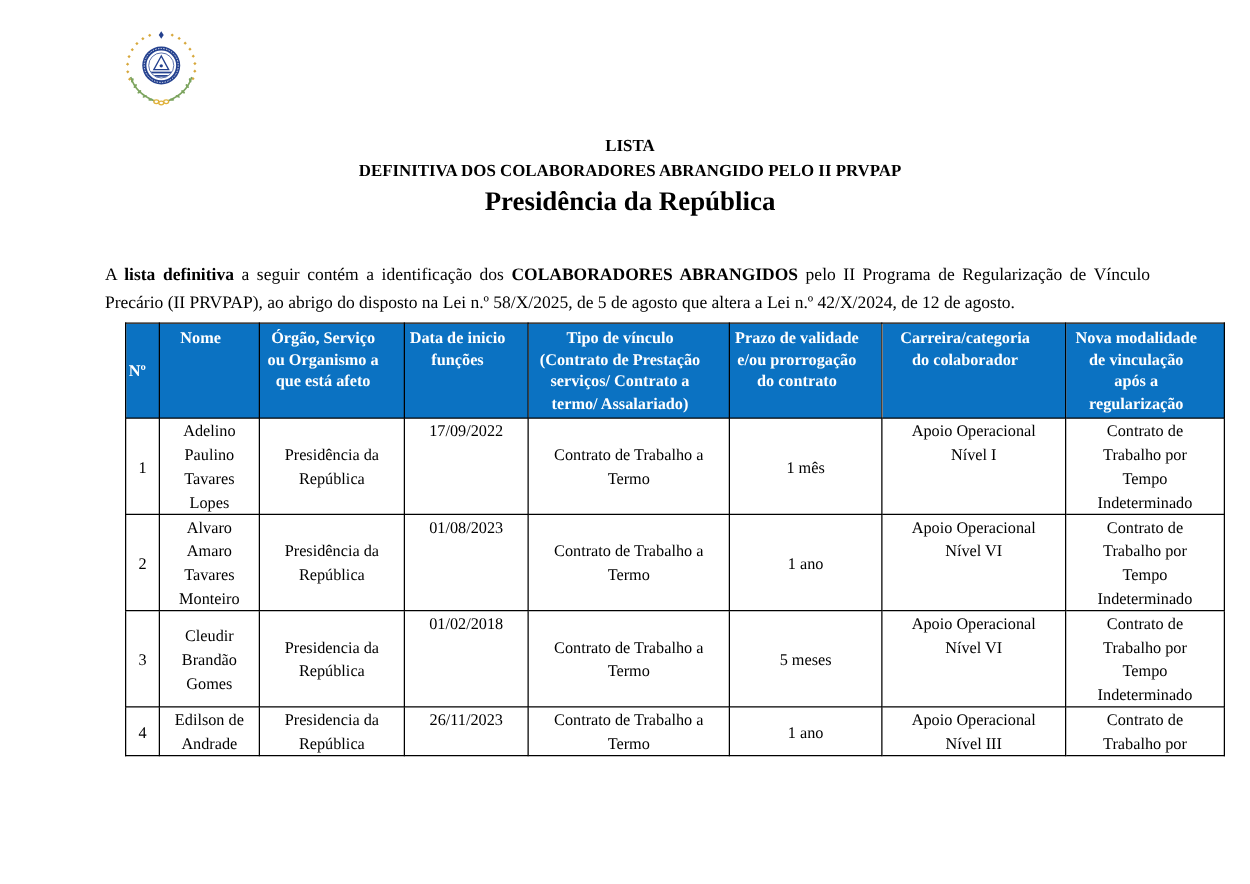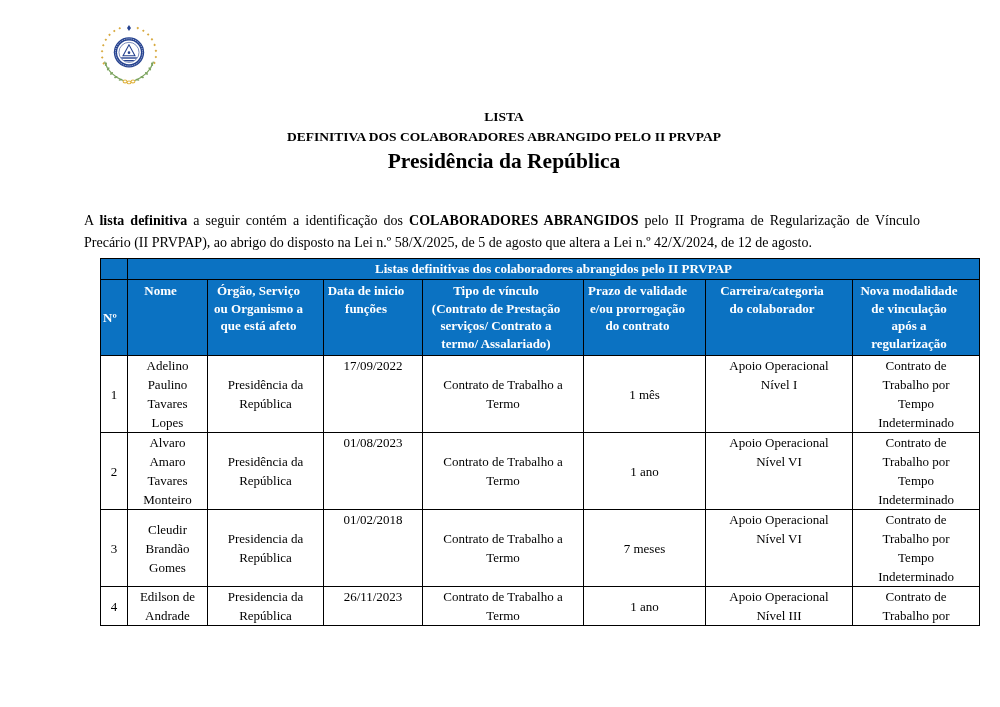--- a/index.html
+++ b/index.html
@@ -147,24 +147,20 @@
     <col style="width:27px">
       <col style="width:80px">
       <col style="width:116px">
       <col style="width:99px">
     <col style="width:161px">
       <col style="width:122px">
       <col style="width:147px">
       <col style="width:127px">
   </colgroup>
   <thead>
-    <tr class="r-merged">
-      <th></th>
-      <th colspan="7">Listas definitivas dos colaboradores abrangidos pelo II PRVPAP</th>
-    </tr>
     <tr class="r-cols">
       <th class="vmid">Nº</th>
       <th>Nome</th>
       <th>Órgão, Serviço
 ou Organismo a
 que está afeto</th>
       <th>Data de inicio
 funções</th>
       <th>Tipo de vínculo
 (Contrato de Prestação
@@ -223,21 +219,21 @@
     <tr class="r-body">
       <td>3</td>
       <td>Cleudir
 Brandão
 Gomes</td>
       <td>Presidencia da
 República</td>
       <td class="vtop">01/02/2018</td>
       <td>Contrato de Trabalho a
 Termo</td>
-      <td>7 meses</td>
+      <td>5 meses</td>
       <td class="vtop">Apoio Operacional
 Nível VI</td>
       <td class="vtop">Contrato de
 Trabalho por
 Tempo
 Indeterminado</td>
     </tr>
     <tr class="r-last">
       <td>4</td>
       <td>Edilson de

